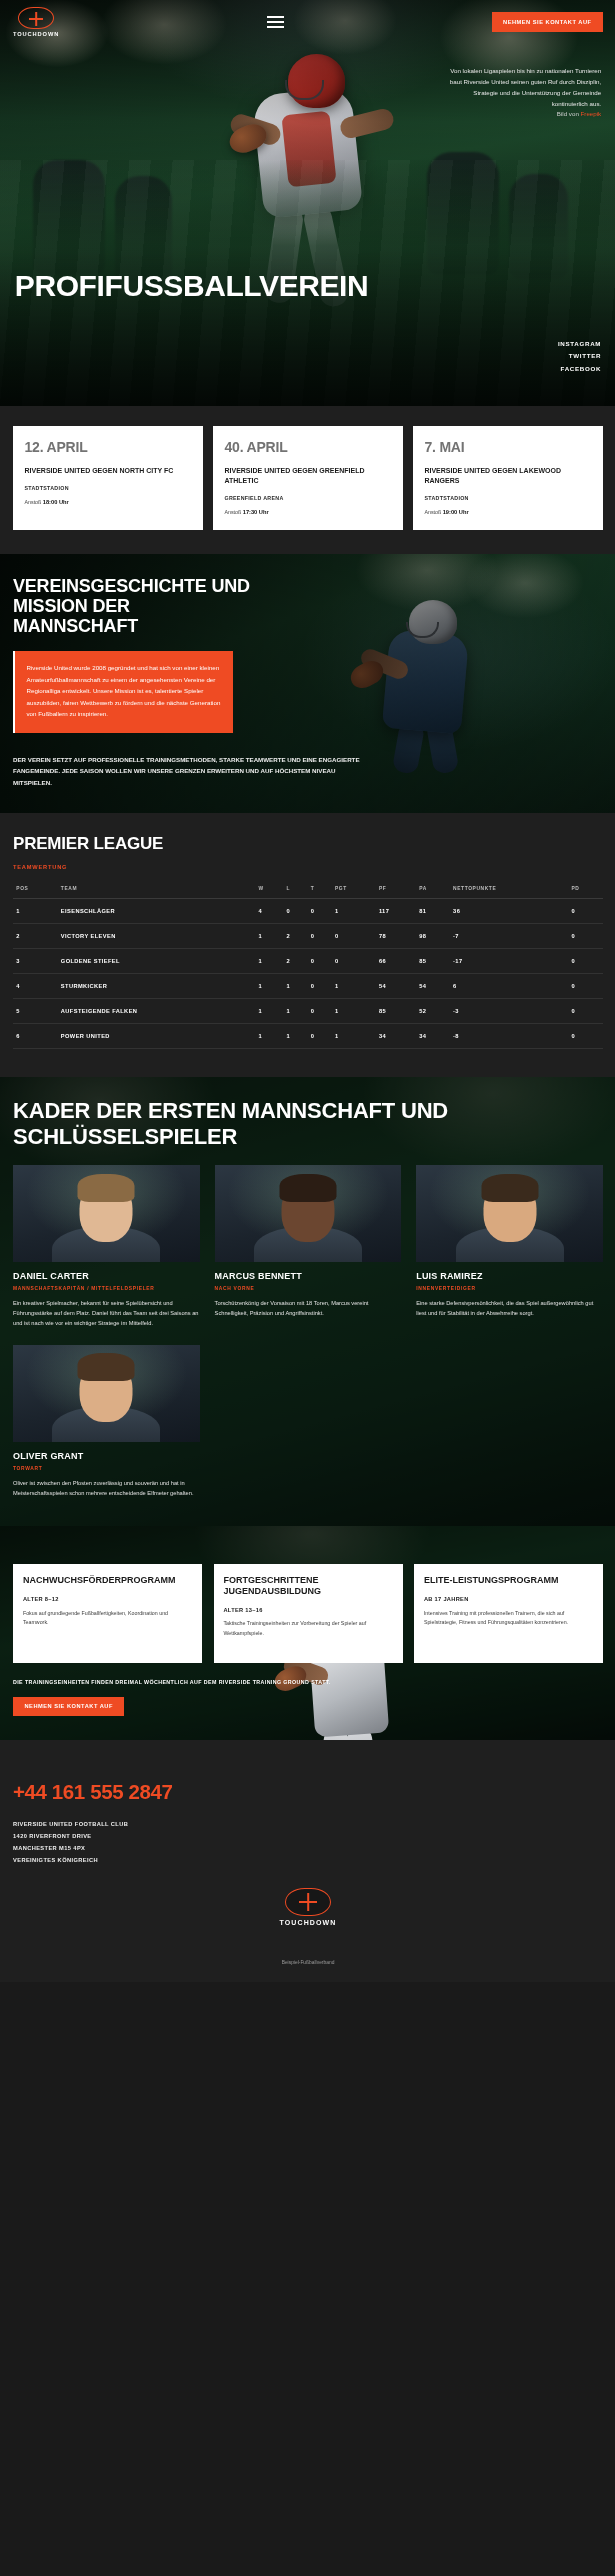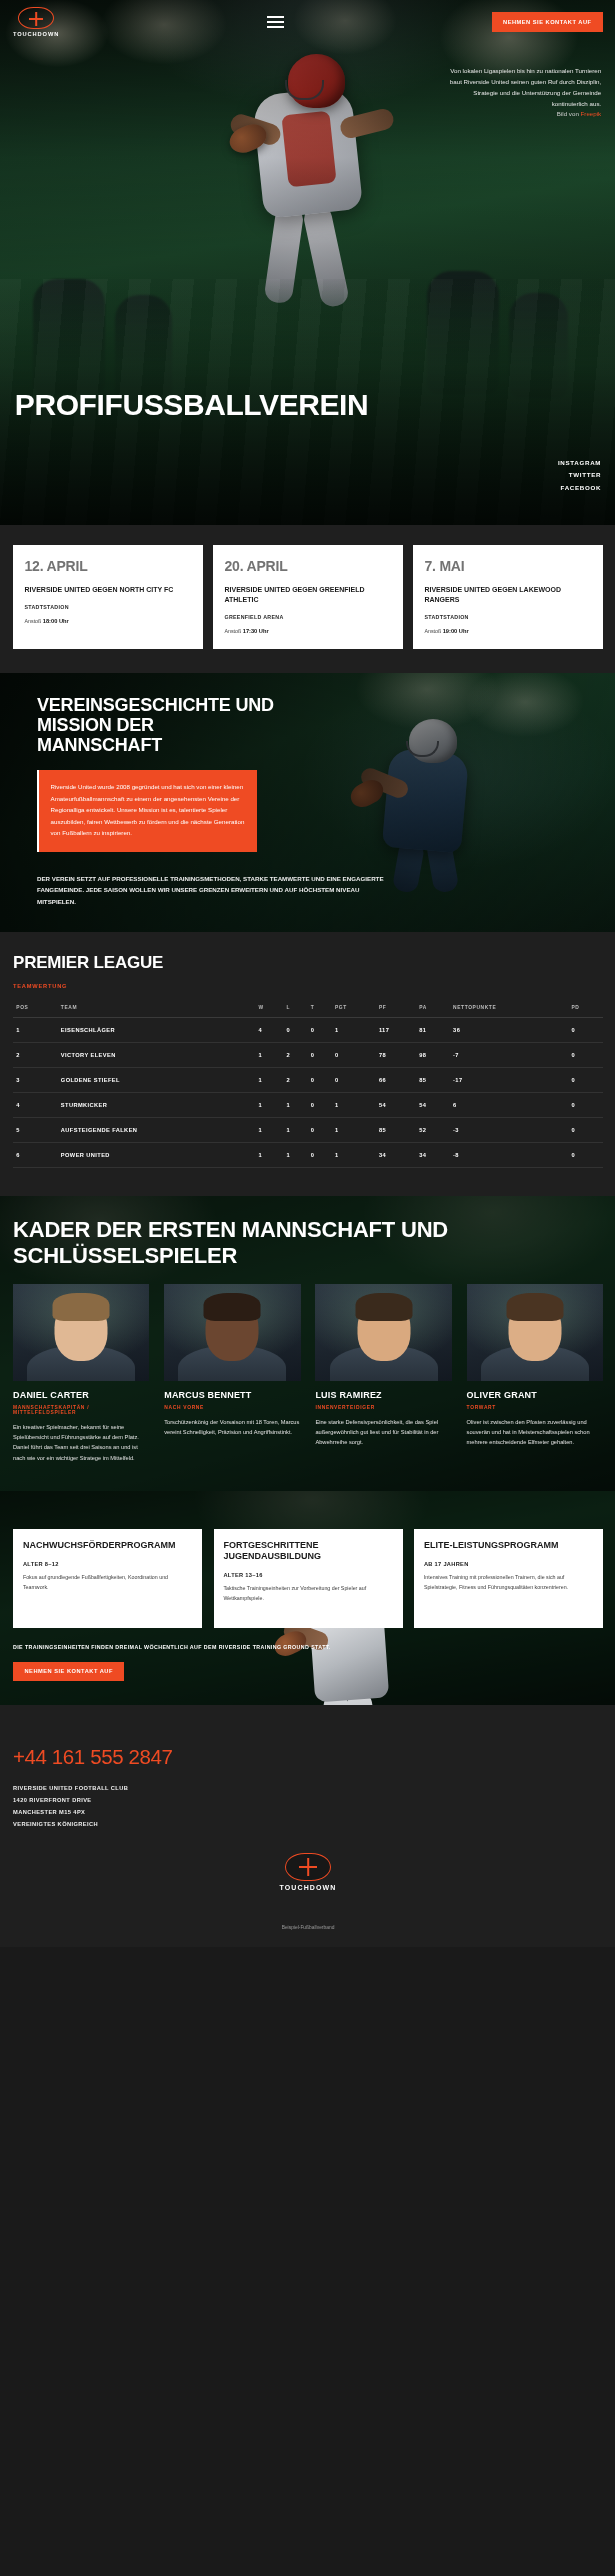--- a/index.html
+++ b/index.html
@@ -8,21 +8,21 @@
     background: #1a1a1a;
     font-family: "Liberation Sans", sans-serif;
     color: #ffffff;
     overflow-x: hidden;
   }
   .page { width: 616px; position: relative; }
 
   
   .hero {
     position: relative;
-    height: 525px;
+    height: 406px;
     overflow: hidden;
     background: linear-gradient(170deg,#0d1b12 0%,#14321f 20%,#1d4a2c 45%,#14301d 70%,#0b1a10 100%);
   }
   .hero .stadium-lights {
     position: absolute; inset: 0;
     background:
       radial-gradient(ellipse 74px 49px at 57px 33px, rgba(255,248,220,0.55), transparent 70%),
       radial-gradient(ellipse 90px 57px at 164px 24.6px, rgba(255,248,220,0.45), transparent 70%),
       radial-gradient(ellipse 74px 49px at 345px 20.5px, rgba(255,248,220,0.40), transparent 70%),
       radial-gradient(ellipse 99px 66px at 509px 37px, rgba(255,248,220,0.50), transparent 70%),
@@ -149,21 +149,21 @@
     background: linear-gradient(160deg,#3f5f7a 0%, #24405a 55%, #14293c 100%);
     border-radius: 23px 23px 13px 13px; transform: rotate(5deg); box-shadow: 0 4.9px 16.4px rgba(0,0,0,.5); }
   .hp-helmet { position:absolute; left:64px; top:16.4px; width:48px; height:44px;
     background: linear-gradient(150deg,#e6e8ea,#9aa0a6 60%,#6a7076);
     border-radius: 50% 50% 44% 44%; box-shadow: inset -4.1px -2.5px 7.4px rgba(0,0,0,.3); }
   .hp-mask { position:absolute; left:61px; top:38px; width:33px; height:16.4px; border:2.5px solid #4a4f55; border-top:none; border-radius:0 0 14.8px 14.8px;}
   .hp-arm { position:absolute; left:14.8px; top:71px; width:49px; height:18px; background: linear-gradient(90deg,#6b4a33,#8f6549); border-radius:9.9px; transform: rotate(22deg);}
   .hp-ball { position:absolute; left:4.9px; top:79px; width:34px; height:23px; background: radial-gradient(circle at 35% 35%, #9b5a33, #57301e); border-radius:50%/60%; transform: rotate(-28deg);}
   .hp-leg1 { position:absolute; left:51px; top:138px; width:24.6px; height:51px; background: linear-gradient(180deg,#2b4a63,#16293a); border-radius:11.5px; transform: rotate(10deg);}
   .hp-leg2 { position:absolute; left:85px; top:136px; width:24.6px; height:53px; background: linear-gradient(180deg,#2b4a63,#16293a); border-radius:11.5px; transform: rotate(-10deg);}
-  .history-inner { position:relative; z-index:3;margin-left:24px; }
+  .history-inner { position:relative; z-index:3; }
   .history h2 {
     font-size: 18px; line-height: 1.12; font-weight: 800; text-transform: uppercase;
     max-width: 246px; letter-spacing:-0.2px;
   }
   .history-box {
     margin-top: 14.8px; max-width: 220px; background: #ef4b23; color: #fff;
     padding: 11.5px 11.5px 13px; font-size: 6.2px; line-height: 1.85;
     border-left: 2.5px solid #fff;
   }
   .history-note {
@@ -190,21 +190,21 @@
   .squad {
     position: relative; padding: 21.3px 13px 28px; overflow: hidden;
     background: linear-gradient(165deg,#11291a 0%,#1c4b2c 40%,#143a24 70%,#0a1a11 100%);
   }
   .squad .lights { position:absolute; inset:0;
     background: radial-gradient(ellipse 164px 99px at 99px 24.6px, rgba(255,250,225,0.22), transparent 72%),
                 radial-gradient(ellipse 181px 107px at 493px 16.4px, rgba(255,250,225,0.20), transparent 72%); }
   .squad .shade { position:absolute; inset:0; background: rgba(0,0,0,.55); }
   .squad-inner { position: relative; z-index: 3; }
   .squad h2 { font-size: 22px; line-height: 1.15; font-weight: 800; text-transform: uppercase; letter-spacing:-0.2px; }
-  .squad-grid { margin-top: 16.4px; display: grid; grid-template-columns: 1fr 1fr 1fr 1fr; gap: 16.4px 14.8px; }
+  .squad-grid { margin-top: 16.4px; display: grid; grid-template-columns: 1fr 1fr 1fr; gap: 16.4px 14.8px; }
   .player-card .photo {
     height: 97px; position: relative; overflow: hidden;
     background: linear-gradient(170deg,#2c3742 0%,#1b232c 60%,#121820 100%);
   }
   .player-card .photo .face {
     position:absolute; left:50%; top:14.8px; transform:translateX(-50%);
     width: 53px; height: 62px; border-radius: 46% 46% 44% 44%;
   }
   .player-card .photo .hair {
     position:absolute; left:50%; top:8.2px; transform:translateX(-50%);
@@ -247,21 +247,21 @@
   .academy-card { background: #fff; color:#1a1a1a; padding: 11.5px 9.9px 14.8px; min-height: 99px; }
   .ac-title { font-size: 9px; font-weight: 800; line-height: 1.2; text-transform: none; }
   .ac-age { margin-top: 9.9px; font-size: 5.7px; font-weight: 800; letter-spacing:0.3px; text-transform: uppercase; }
   .ac-desc { margin-top: 6.6px; font-size: 5.3px; line-height: 1.8; color:#3c3c3c; }
   .academy-note { margin-top: 16.4px; font-size: 5.3px; font-weight: 800; letter-spacing:0.4px; text-transform: uppercase; color:#fff; }
   .academy .btn-orange { margin-top: 11.5px; }
 
   
   .contact { background: #1f1f1f; padding: 24.6px 13px 21.3px; }
   .contact h2 { font-size: 17px; line-height: 1.18; font-weight: 800; text-transform: uppercase; letter-spacing:-0.2px; }
-  .contact-phone { margin-top: 14.8px; color:#ef4b23; font-size: 20.5px; font-weight: 400; letter-spacing:-0.4px; }
+  .contact-phone { margin-top: 14.8px; color:#ef4b23; font-size: 20.5px; font-weight: 700; letter-spacing:-0.4px; }
   .contact-addr { margin-top: 14.8px; font-size: 5.7px; line-height: 2.1; font-weight: 800; letter-spacing:0.4px; text-transform: uppercase; color:#efefef; }
   .contact-logo { margin-top: 21.3px; display:flex; flex-direction:column; align-items:center; gap:3.3px; }
   .contact-logo .logo-ball { width: 46px; height: 28px; }
   .contact-logo .logo-ball:before { top:4.1px; height:18px; }
   .contact-logo .logo-ball:after { top:12.3px; }
   .contact-logo .logo-text { font-size: 7px; letter-spacing: 1.1px; }
 
   .footer { background:#1f1f1f; padding: 13px 0 16.4px; text-align:center; }
   .footer-text { font-size: 4.9px; color:#9a9a9a; }
 </style>
@@ -323,21 +323,21 @@
     <div class="fixture-card">
       <div class="fixture-date">12. APRIL</div>
       <div class="fixture-teams">RIVERSIDE UNITED GEGEN NORTH CITY FC</div>
       <div class="fixture-venue">STADTSTADION</div>
       <div class="fixture-kick">
         <span>Anstoß</span>
         <b>18:00 Uhr</b>
       </div>
     </div>
     <div class="fixture-card">
-      <div class="fixture-date">20. APRIL</div>
+      <div class="fixture-date">40. APRIL</div>
       <div class="fixture-teams">RIVERSIDE UNITED GEGEN GREENFIELD ATHLETIC</div>
       <div class="fixture-venue">GREENFIELD ARENA</div>
       <div class="fixture-kick">
         <span>Anstoß</span>
         <b>17:30 Uhr</b>
       </div>
     </div>
     <div class="fixture-card">
       <div class="fixture-date">7. MAI</div>
       <div class="fixture-teams">RIVERSIDE UNITED GEGEN LAKEWOOD RANGERS</div>

